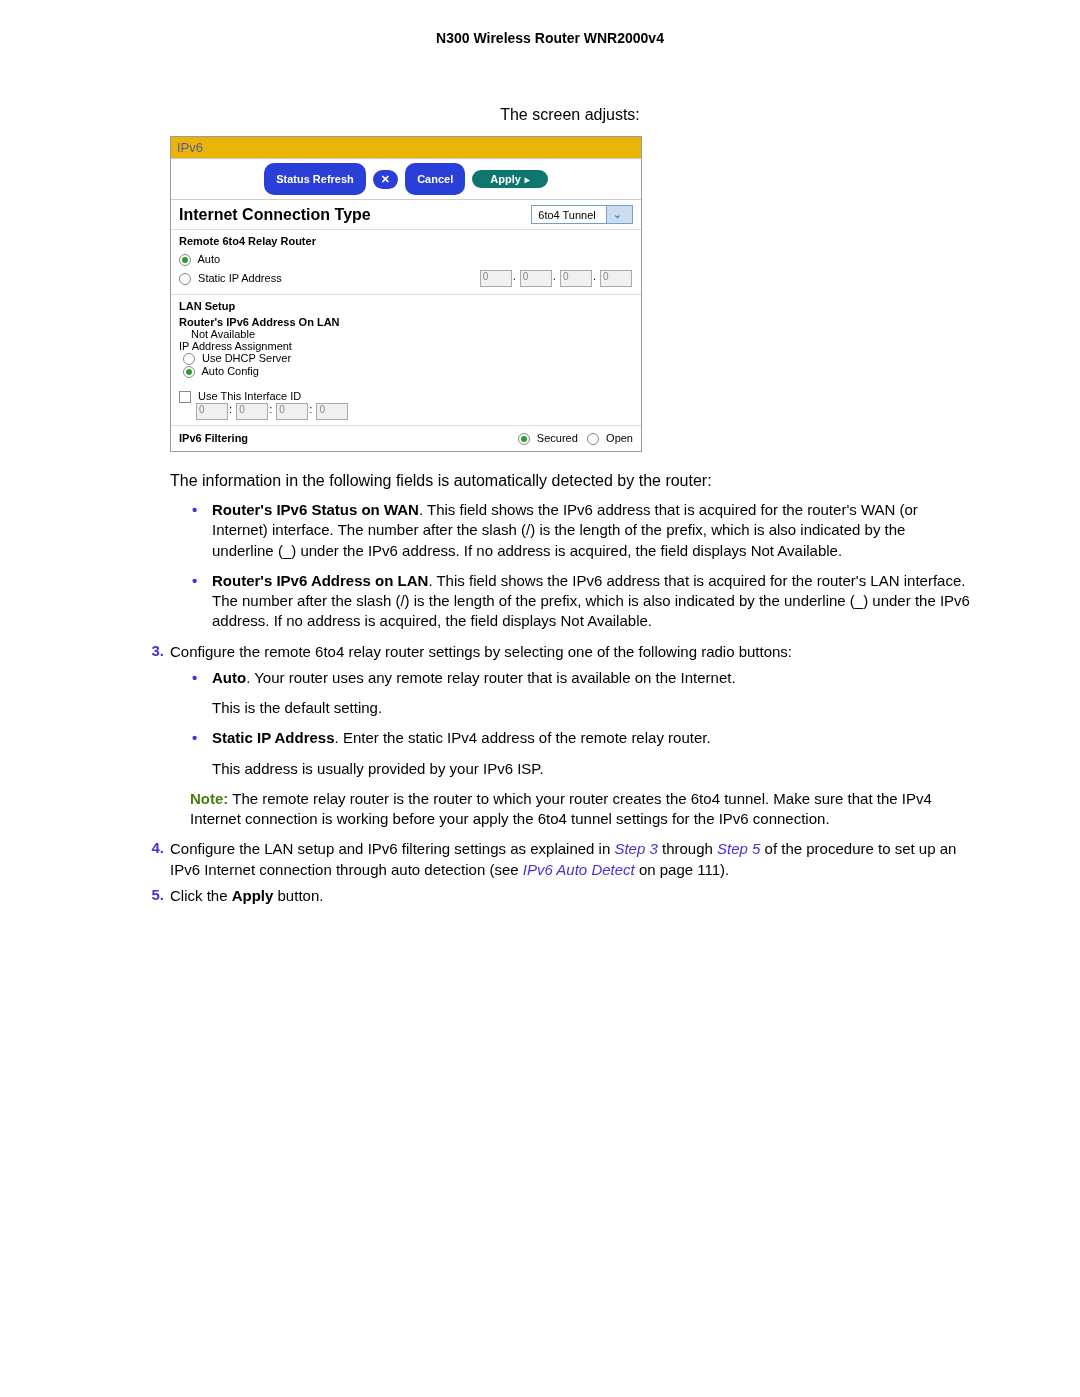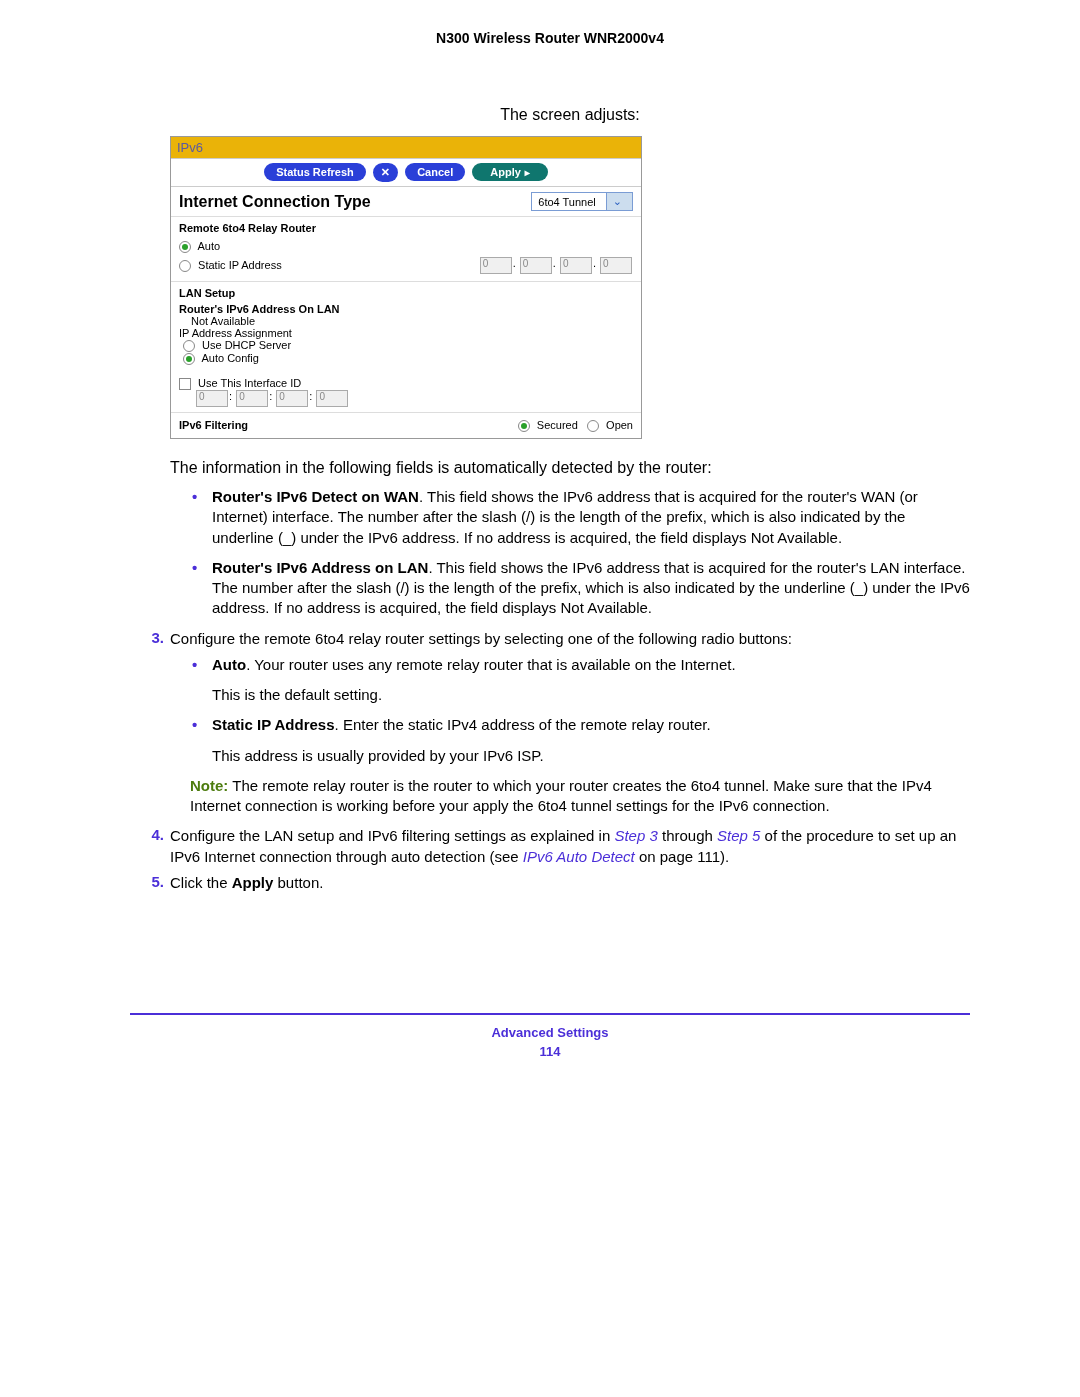--- a/index.html
+++ b/index.html
@@ -42,21 +42,21 @@
   .screenshot .button-bar {
     text-align: center;
     padding: 4px 0;
     border-bottom: 1px solid #ccc;
   }
   .btn-pill {
     display: inline-block;
     color: #fff;
     font-weight: bold;
     font-size: 11px;
-    padding: 3px 12px;
+    padding: 10px 12px;
     border-radius: 10px;
     margin: 0 2px;
   }
   .btn-blue { background: #2a3fd8; }
   .btn-blue-small { background: #2a3fd8; padding: 3px 8px; }
   .btn-green { background: #0f766e; padding: 3px 18px; }
   .arrow-r { margin-left: 4px; font-size: 10px; }
   .section-row {
     display: flex;
     justify-content: space-between;
@@ -279,21 +279,21 @@
         <span class="radio-dot"></span>
         <span>Open</span>
       </span>
     </div>
   </div>
 
   <div class="body-text">The information in the following fields is automatically detected by the router:</div>
 
   <ul class="bullet-list">
     <li>
-      <b>Router's IPv6 Detect on WAN</b><span>. This field shows the IPv6 address that is acquired for the router's WAN (or Internet) interface. The number after the slash (/) is the length of the prefix, which is also indicated by the underline (_) under the IPv6 address. If no address is acquired, the field displays Not Available.</span>
+      <b>Router's IPv6 Status on WAN</b><span>. This field shows the IPv6 address that is acquired for the router's WAN (or Internet) interface. The number after the slash (/) is the length of the prefix, which is also indicated by the underline (_) under the IPv6 address. If no address is acquired, the field displays Not Available.</span>
     </li>
     <li>
       <b>Router's IPv6 Address on LAN</b><span>. This field shows the IPv6 address that is acquired for the router's LAN interface. The number after the slash (/) is the length of the prefix, which is also indicated by the underline (_) under the IPv6 address. If no address is acquired, the field displays Not Available.</span>
     </li>
   </ul>
 
   <div class="num-item">
     <div class="num">3.</div>
     <div class="content">Configure the remote 6to4 relay router settings by selecting one of the following radio buttons:</div>
   </div>
@@ -321,18 +321,14 @@
     </div>
   </div>
 
   <div class="num-item">
     <div class="num">5.</div>
     <div class="content">
       <span>Click the </span><b>Apply</b><span> button.</span>
     </div>
   </div>
 
-  <div class="footer">
-    <div class="footer-section">Advanced Settings</div>
-    <div class="footer-page">114</div>
-  </div>
 
 </div>
 
 </body></html>

